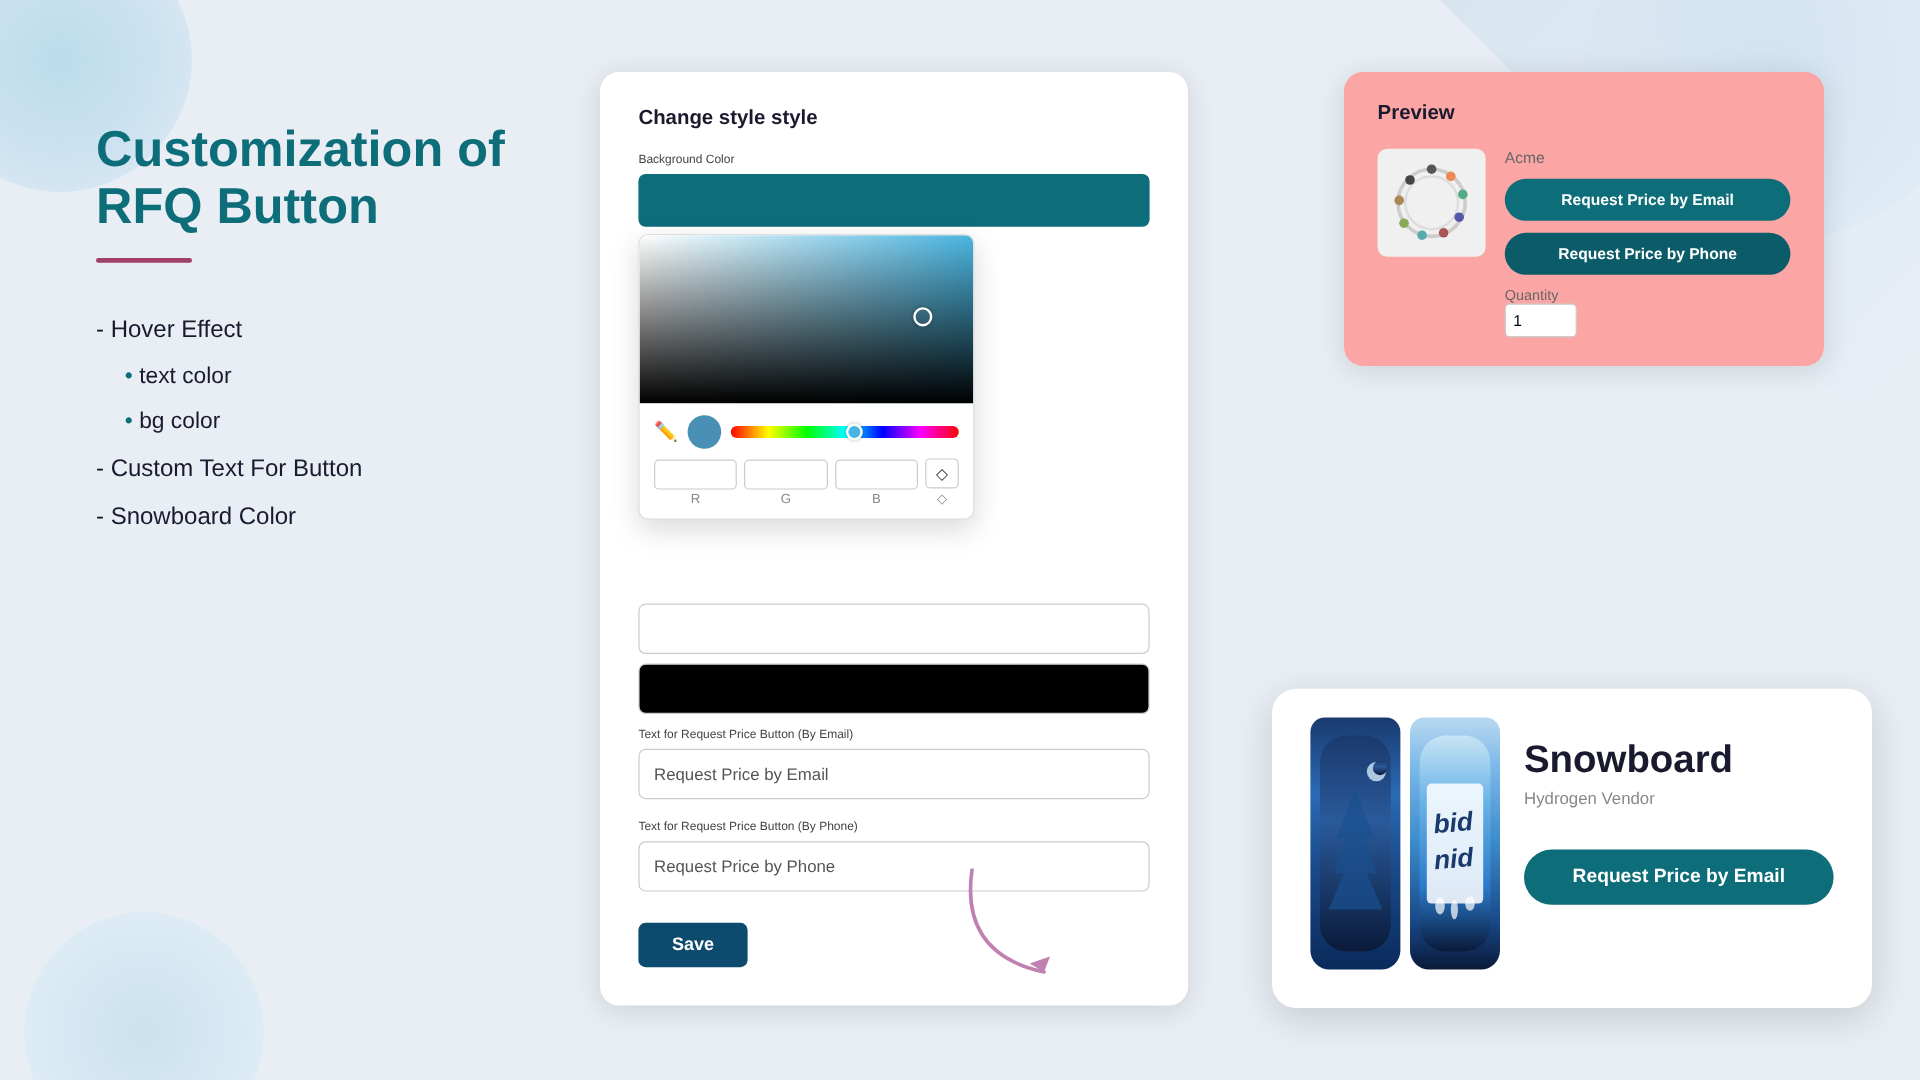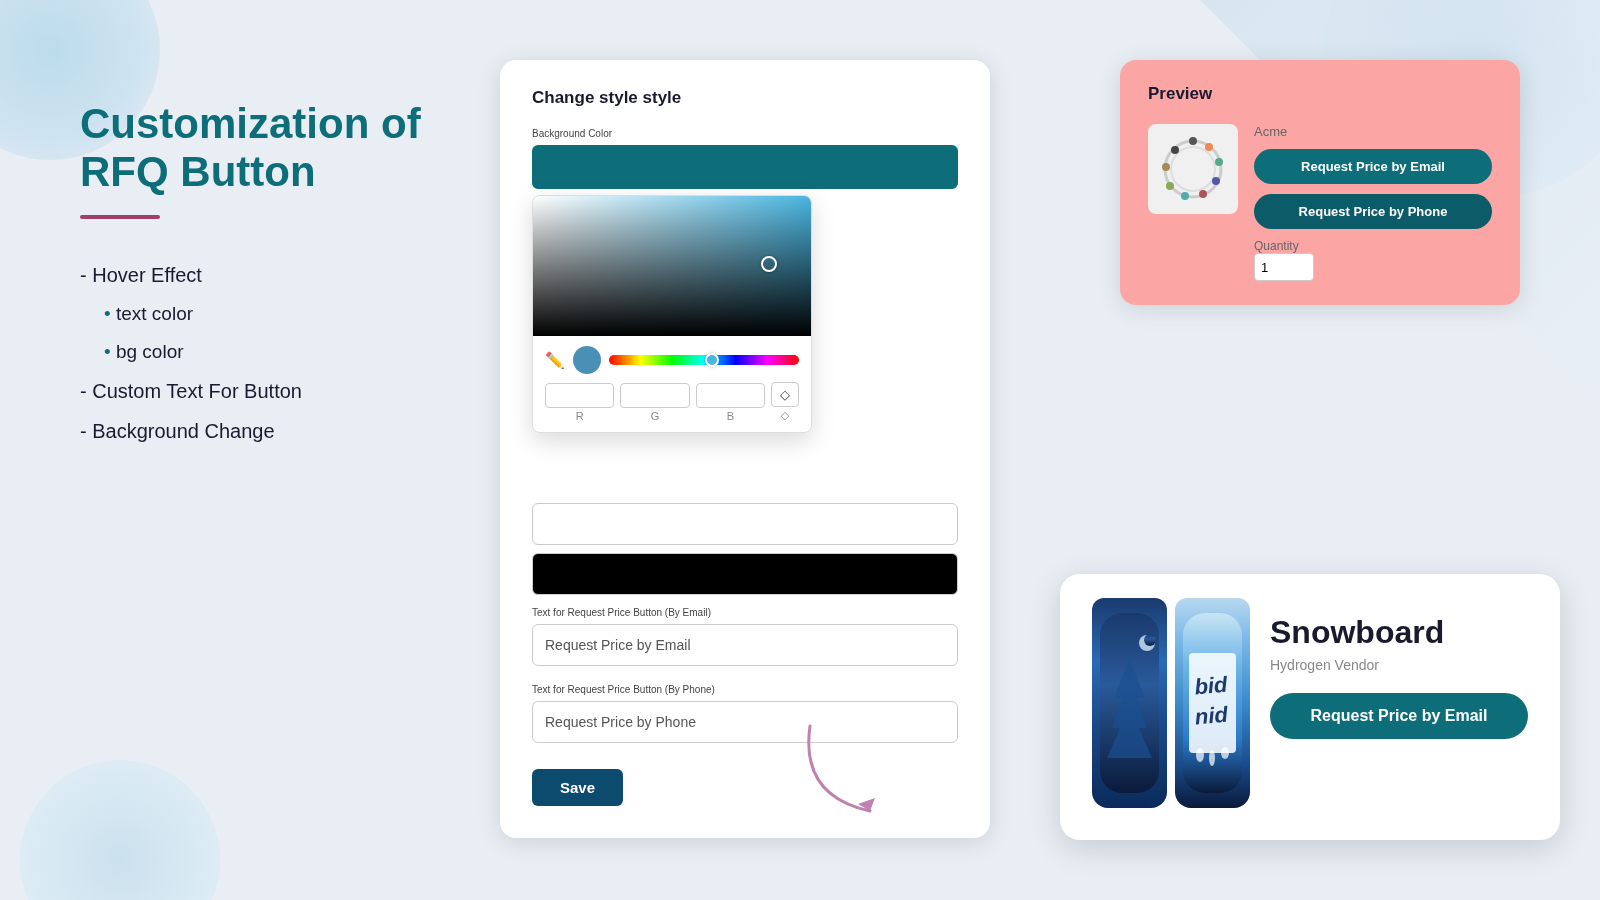--- a/index.html
+++ b/index.html
@@ -395,21 +395,21 @@
     }
     .snowboard-title {
       font-size: 32px;
       font-weight: 800;
       color: #1a1a2e;
       margin-bottom: 6px;
     }
     .snowboard-vendor {
       font-size: 14px;
       color: #888;
-      margin-bottom: 20px;
+      margin-bottom: 35px;
     }
     .rfq-btn-large {
       display: block;
       width: 100%;
       background: #0d6e7a;
       color: #fff;
       border: none;
       border-radius: 28px;
       padding: 14px 20px;
       font-size: 16px;
@@ -451,21 +451,21 @@
     <h1 class="main-title">
       <span>Customization of</span><br>
       <span>RFQ Button</span>
     </h1>
     <div class="title-underline"></div>
     <ul class="feature-list">
       <li>- Hover Effect</li>
       <li class="sub">text color</li>
       <li class="sub">bg color</li>
       <li>- Custom Text For Button</li>
-      <li>- Background Change</li>
+      <li>- Snowboard Color</li>
     </ul>
   </div>
 
   <div class="right-area">
 
     <div class="settings-panel">
       <div class="panel-title">Change style style</div>
 
       <div class="field-label">Background Color</div>
       <div class="color-input-wrapper">

